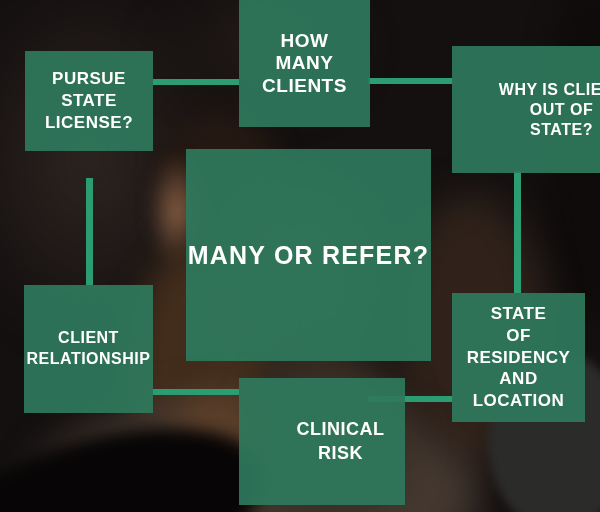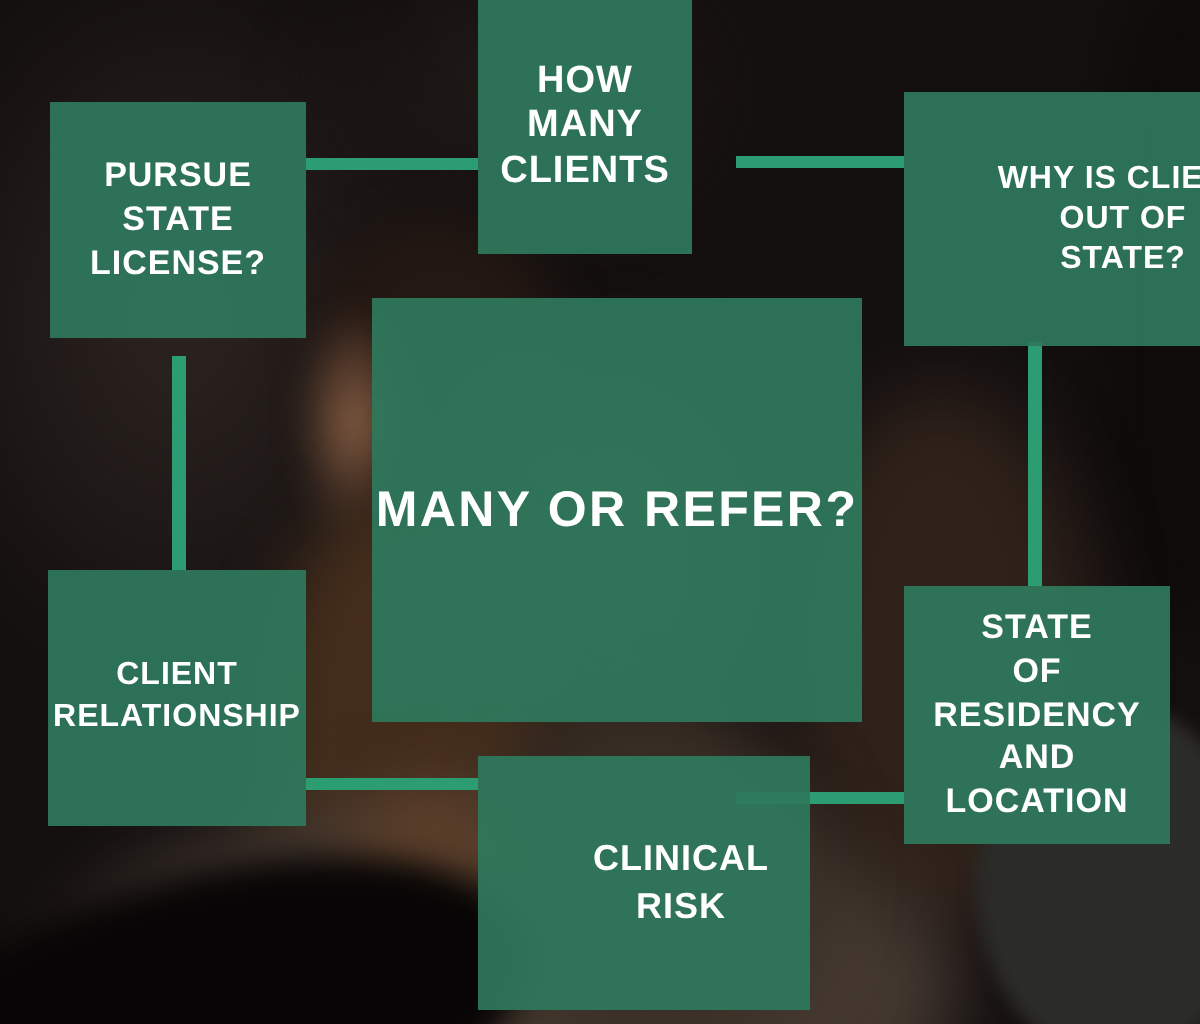--- a/index.html
+++ b/index.html
@@ -33,22 +33,22 @@
   .con-e{left:153px;top:389px;width:86px;height:6px;}
   .con-f{left:368px;top:396px;width:84px;height:6px;}
   
   .node{
     position:absolute;z-index:3;
     display:flex;align-items:center;justify-content:center;
     text-align:center;color:var(--text-white,#fff);
     background:rgba(46,120,93,.93);
     font-weight:bold;white-space:pre-line;letter-spacing:.5px;
   }
-  .n-pursue  {left:25px;top:51px;width:128px;height:118px;font-size:17px;line-height:1.3;}
-  .n-howmany {left:239px;top:0;width:107px;height:127px;font-size:19px;line-height:1.18;}
+  .n-pursue  {left:25px;top:51px;width:128px;height:100px;font-size:17px;line-height:1.3;}
+  .n-howmany {left:239px;top:0;width:131px;height:127px;font-size:19px;line-height:1.18;}
   .n-why     {left:452px;top:46px;width:131px;height:127px;font-size:16px;line-height:1.25;padding-left:44px;}
   .n-center  {left:186px;top:149px;width:245px;height:212px;font-size:25px;letter-spacing:1.2px;}
   .n-client  {left:24px;top:285px;width:129px;height:128px;font-size:16px;line-height:1.3;}
   .n-clinical{left:239px;top:378px;width:129px;height:127px;font-size:18px;line-height:1.3;padding-left:37px;}
   .n-state   {left:452px;top:293px;width:133px;height:129px;font-size:17px;line-height:1.28;}
 </style>
 </head>
 <body>
 
 <div class="stage">

